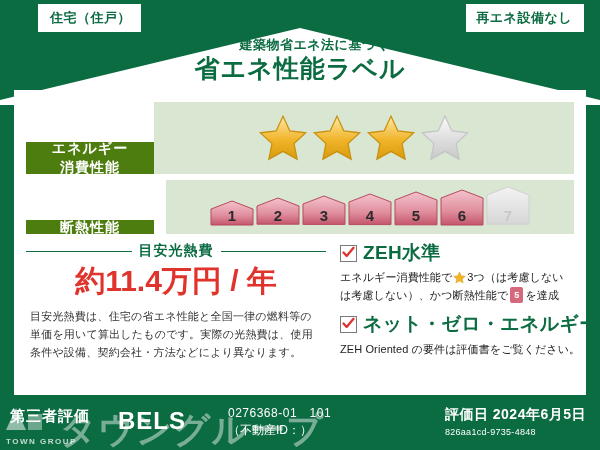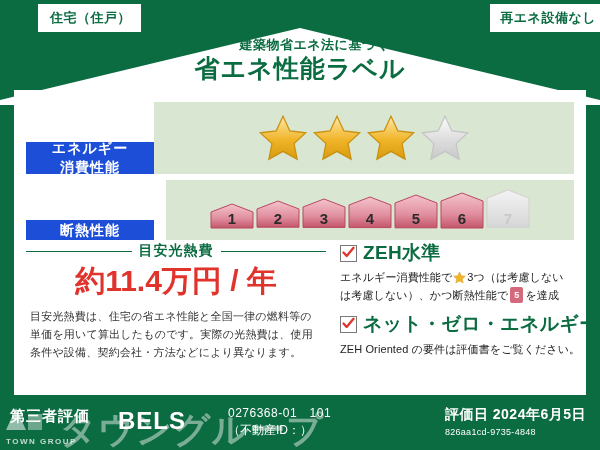--- a/index.html
+++ b/index.html
@@ -21,21 +21,21 @@
     color:#0b6b41;
     font-weight:bold;
     font-size:13px;
     letter-spacing:.5px;
     padding:7px 10px 8px 10px;
     line-height:1;
     white-space:nowrap;
     z-index:6;
   }
   #badge-dwelling{left:12px;padding-left:12px;margin-left:26px;}
-  #badge-renewable{right:0px;padding-right:4px;}
+  #badge-renewable{right:16px;padding-right:12px;}
 
   
   .roof{
     position:absolute;left:0;top:0;width:600px;height:105px;
     z-index:2;
   }
   .roof svg{display:block;}
 
   
   .title-wrap{
@@ -56,25 +56,25 @@
     position:absolute;left:14px;top:90px;width:572px;height:305px;
     background:#ffffff;z-index:4;
   }
 
   
   .perf-row{
     position:absolute;left:12px;width:548px;
     display:flex;align-items:stretch;
   }
   #row-energy{top:12px;height:72px;}
-  #row-insulation{top:90px;height:60px;gap:12px;}
+  #row-insulation{top:90px;height:54px;gap:12px;}
 
   .perf-label{
     width:128px;flex:0 0 128px;
-    background:#1d4ed8;color:#ffffff;
+    background:#4d7c0f;color:#ffffff;
     font-weight:bold;font-size:14px;
     display:flex;flex-direction:column;
     align-items:center;justify-content:center;
     letter-spacing:1px;line-height:1.35;
     text-align:center;
     margin-top:40px;
   }
   .perf-value{
     flex:1;background:#d9e6d2;
     display:flex;align-items:center;justify-content:center;

